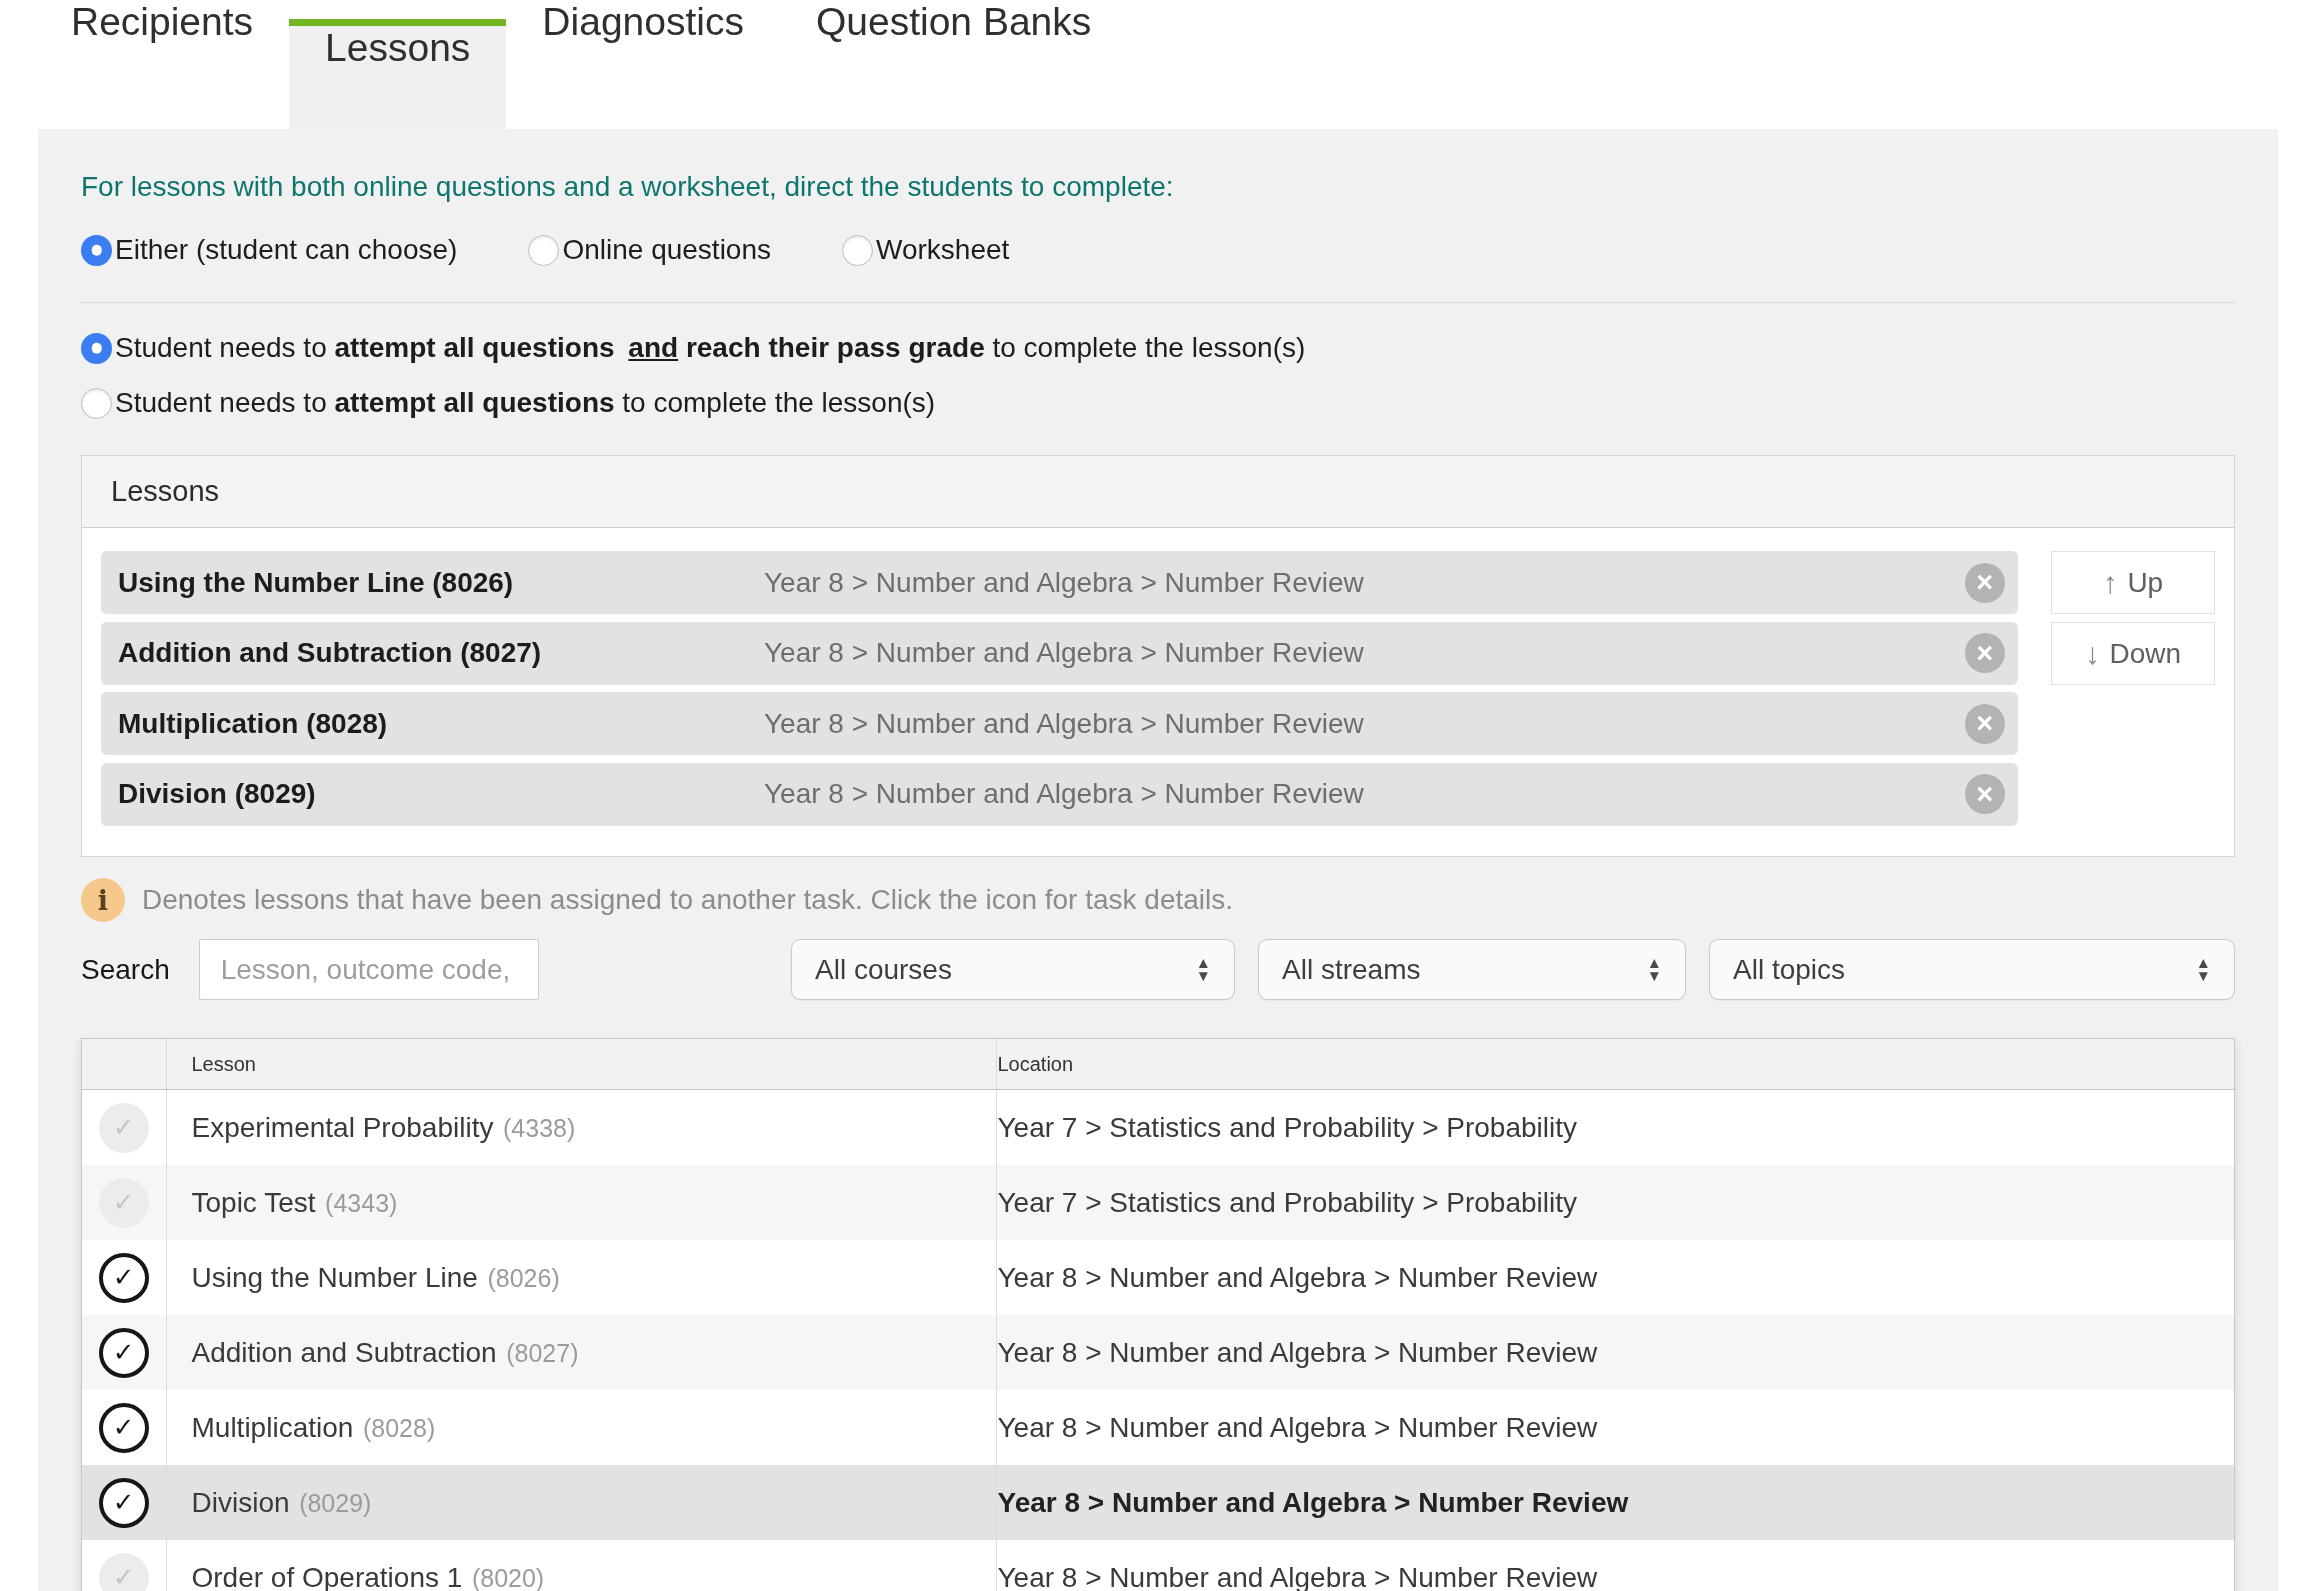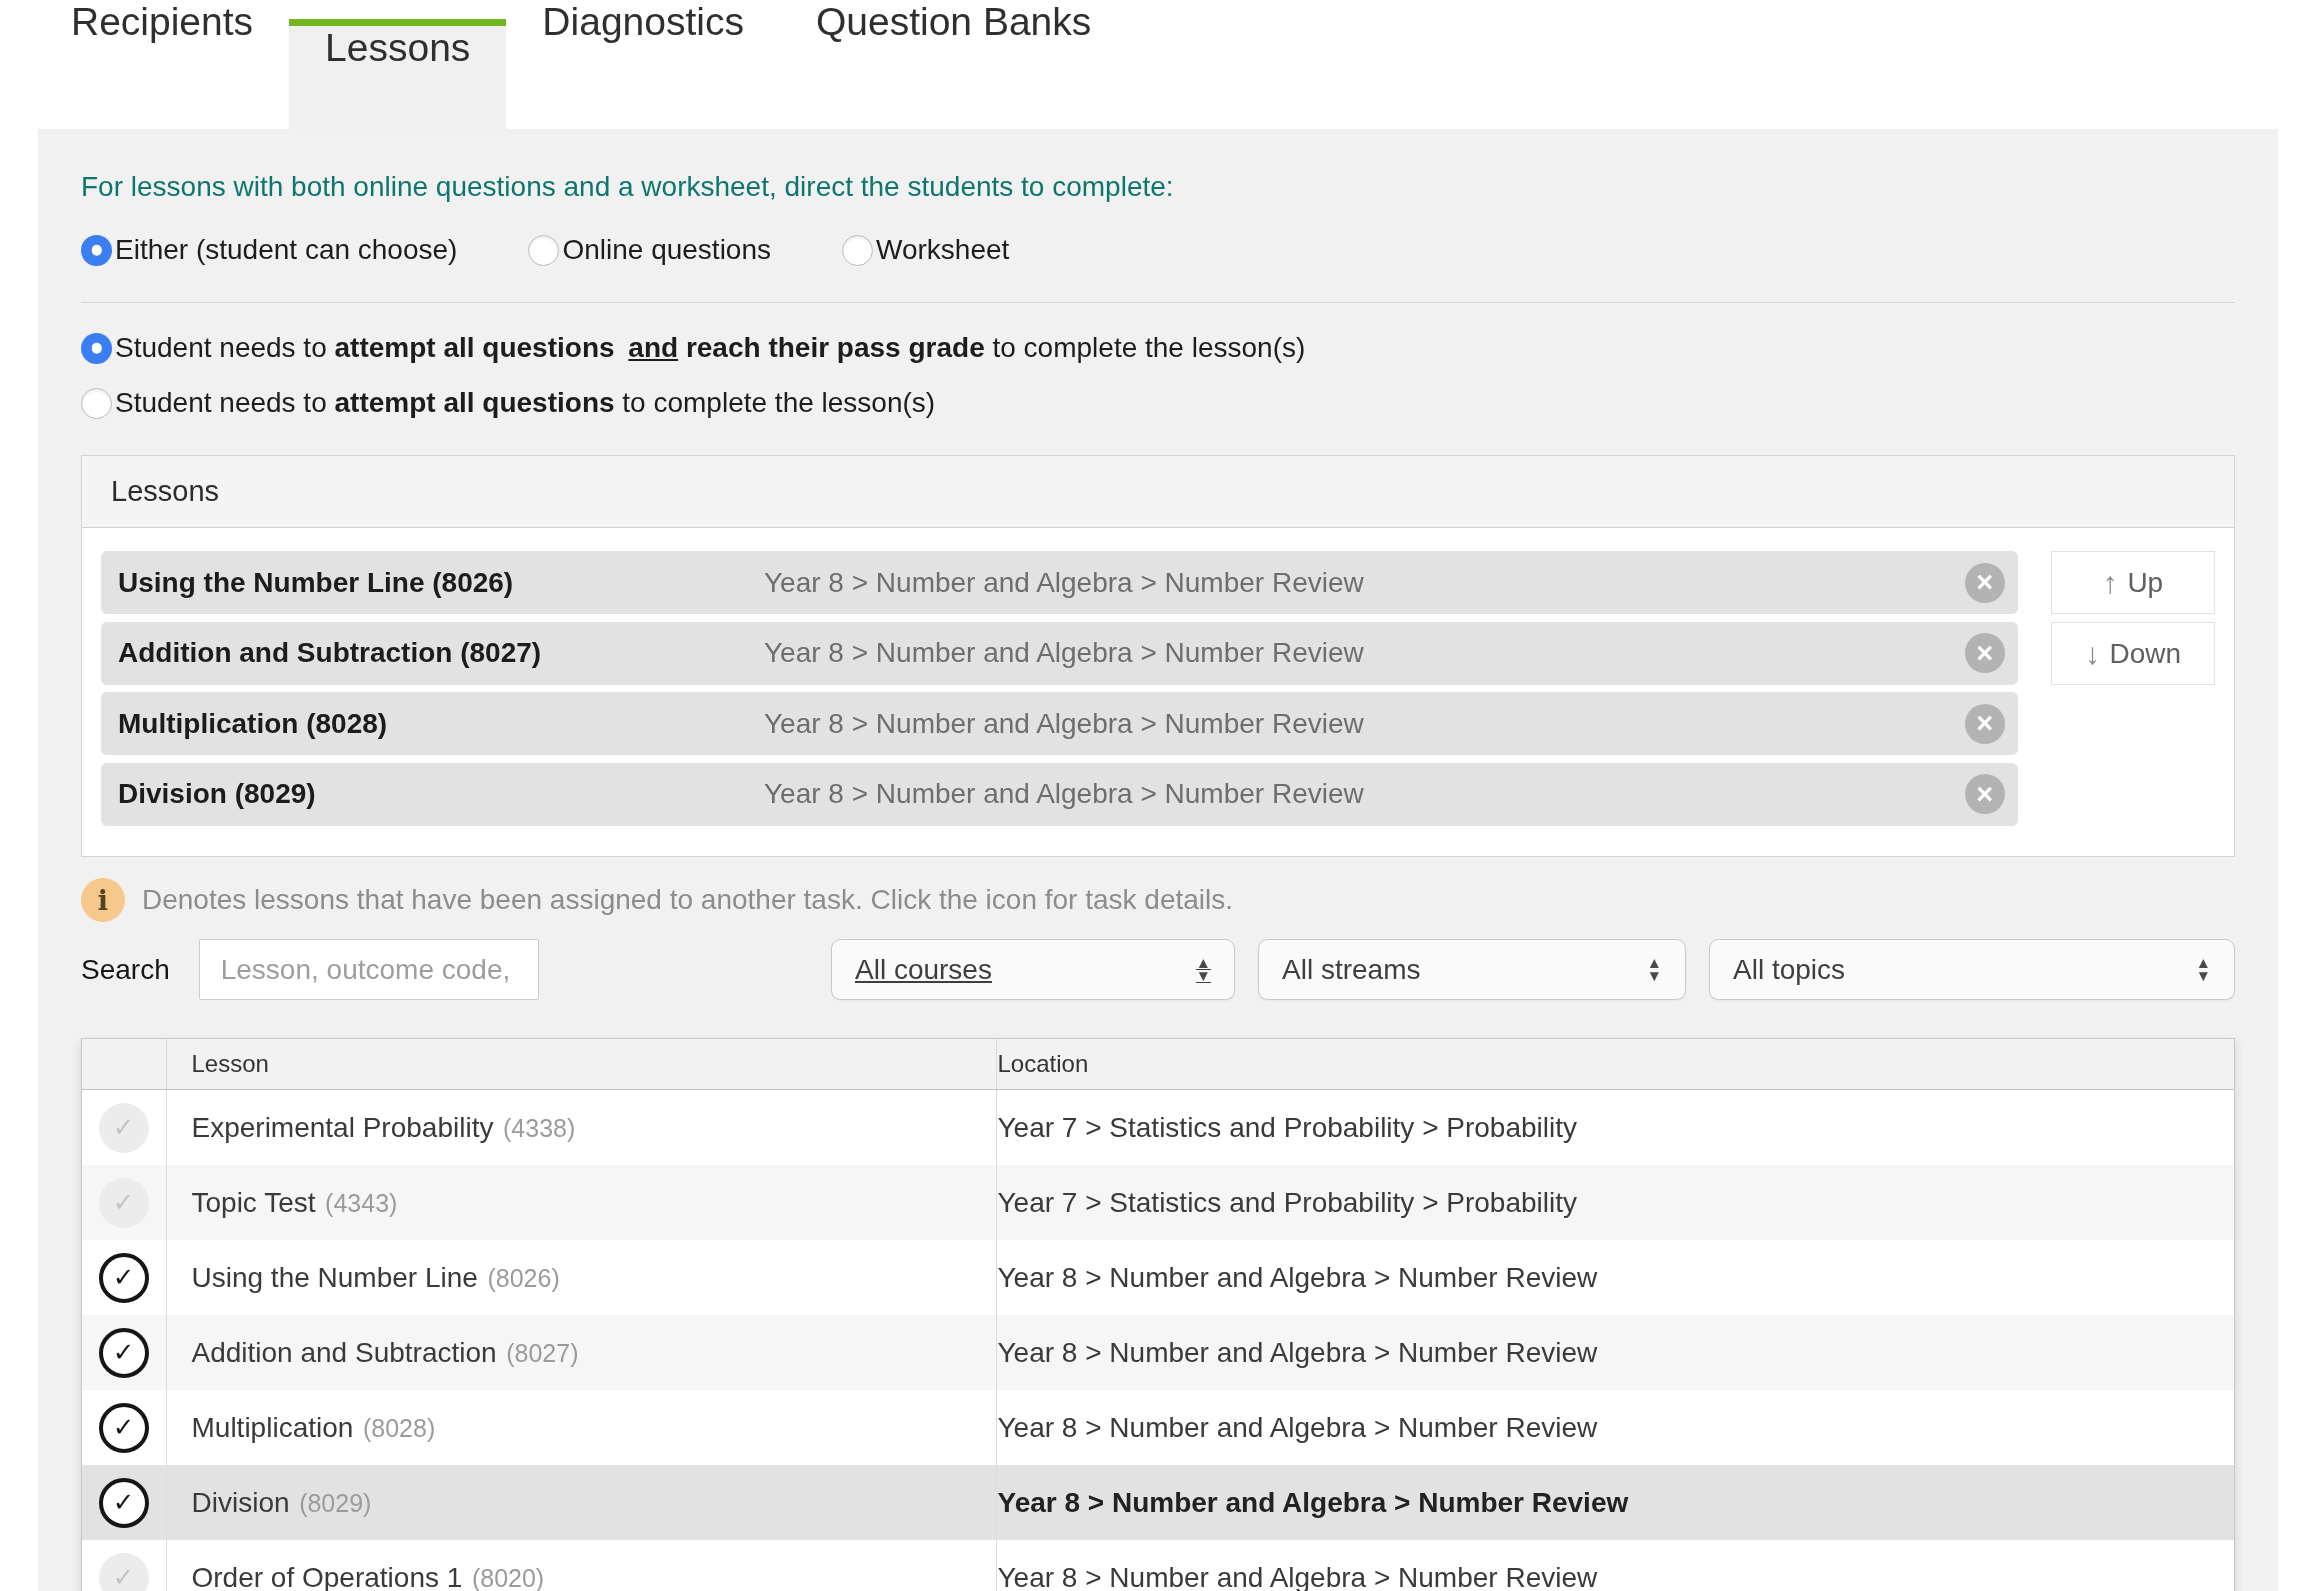--- a/index.html
+++ b/index.html
@@ -56,31 +56,31 @@
   .search-row{margin-top:17px;display:flex;align-items:center;}
   .search-label{font-size:28px;color:#161616;}
   .search-input{margin-left:29px;width:340px;height:61px;border:1.9px solid #cbcbcb;border-radius:2px;
     padding:0 21px;font-size:28px;color:#333;background:#fff;box-sizing:border-box;outline:none;
     font-family:inherit;}
   .search-input::placeholder{color:#9e9e9e;}
   .filters{margin-left:auto;display:flex;gap:23px;}
   .select{height:61px;background:#fafafa;border:1.9px solid #c9c9c9;border-radius:9.6px;display:flex;
     align-items:center;padding:0 23px;font-size:28px;color:#3e3e3e;box-sizing:border-box;cursor:pointer;
     box-shadow:0 1px 1.9px rgba(0,0,0,0.05);}
-  .select.courses{width:404px;text-decoration:underline;}
+  .select.courses{width:444px;}
   .select.streams{width:428px;}
   .select.topics{width:526px;}
   .spinners{margin-left:auto;display:flex;flex-direction:column;align-items:center;color:#4a4a4a;}
   .spinners span{font-size:15.3px;line-height:0.82;}
   
   .table-wrap{margin-top:38px;background:#fff;border:1.9px solid #c8c8c8;box-shadow:0 3.8px 9.6px rgba(0,0,0,0.13);}
   table{width:100%;border-collapse:collapse;table-layout:fixed;}
   col.col-check{width:84px;}
   col.col-lesson{width:830px;}
-  thead th{height:48px;background:#f2f2f2;font-weight:normal;font-size:24px;color:#333;text-align:left;
+  thead th{height:48px;background:#f2f2f2;font-weight:normal;font-size:20px;color:#333;text-align:left;
     border-bottom:1.9px solid #c2c2c2;}
   th.c1,td.c1{border-right:1.9px solid #dcdcdc;}
   th.c2,td.c2{border-right:1.9px solid #dcdcdc;}
   th.lesson,td.lesson{padding-left:25px;}
   th.loc,td.loc{}
   tbody td{height:73px;font-size:28px;color:#3a3a3a;white-space:nowrap;overflow:hidden;}
   tbody tr{cursor:pointer;}
   tbody tr:nth-child(even){background:#f6f6f6;}
   tbody tr.highlight{background:#e2e2e2;}
   tbody tr.highlight td.loc{font-weight:bold;color:#222;}

